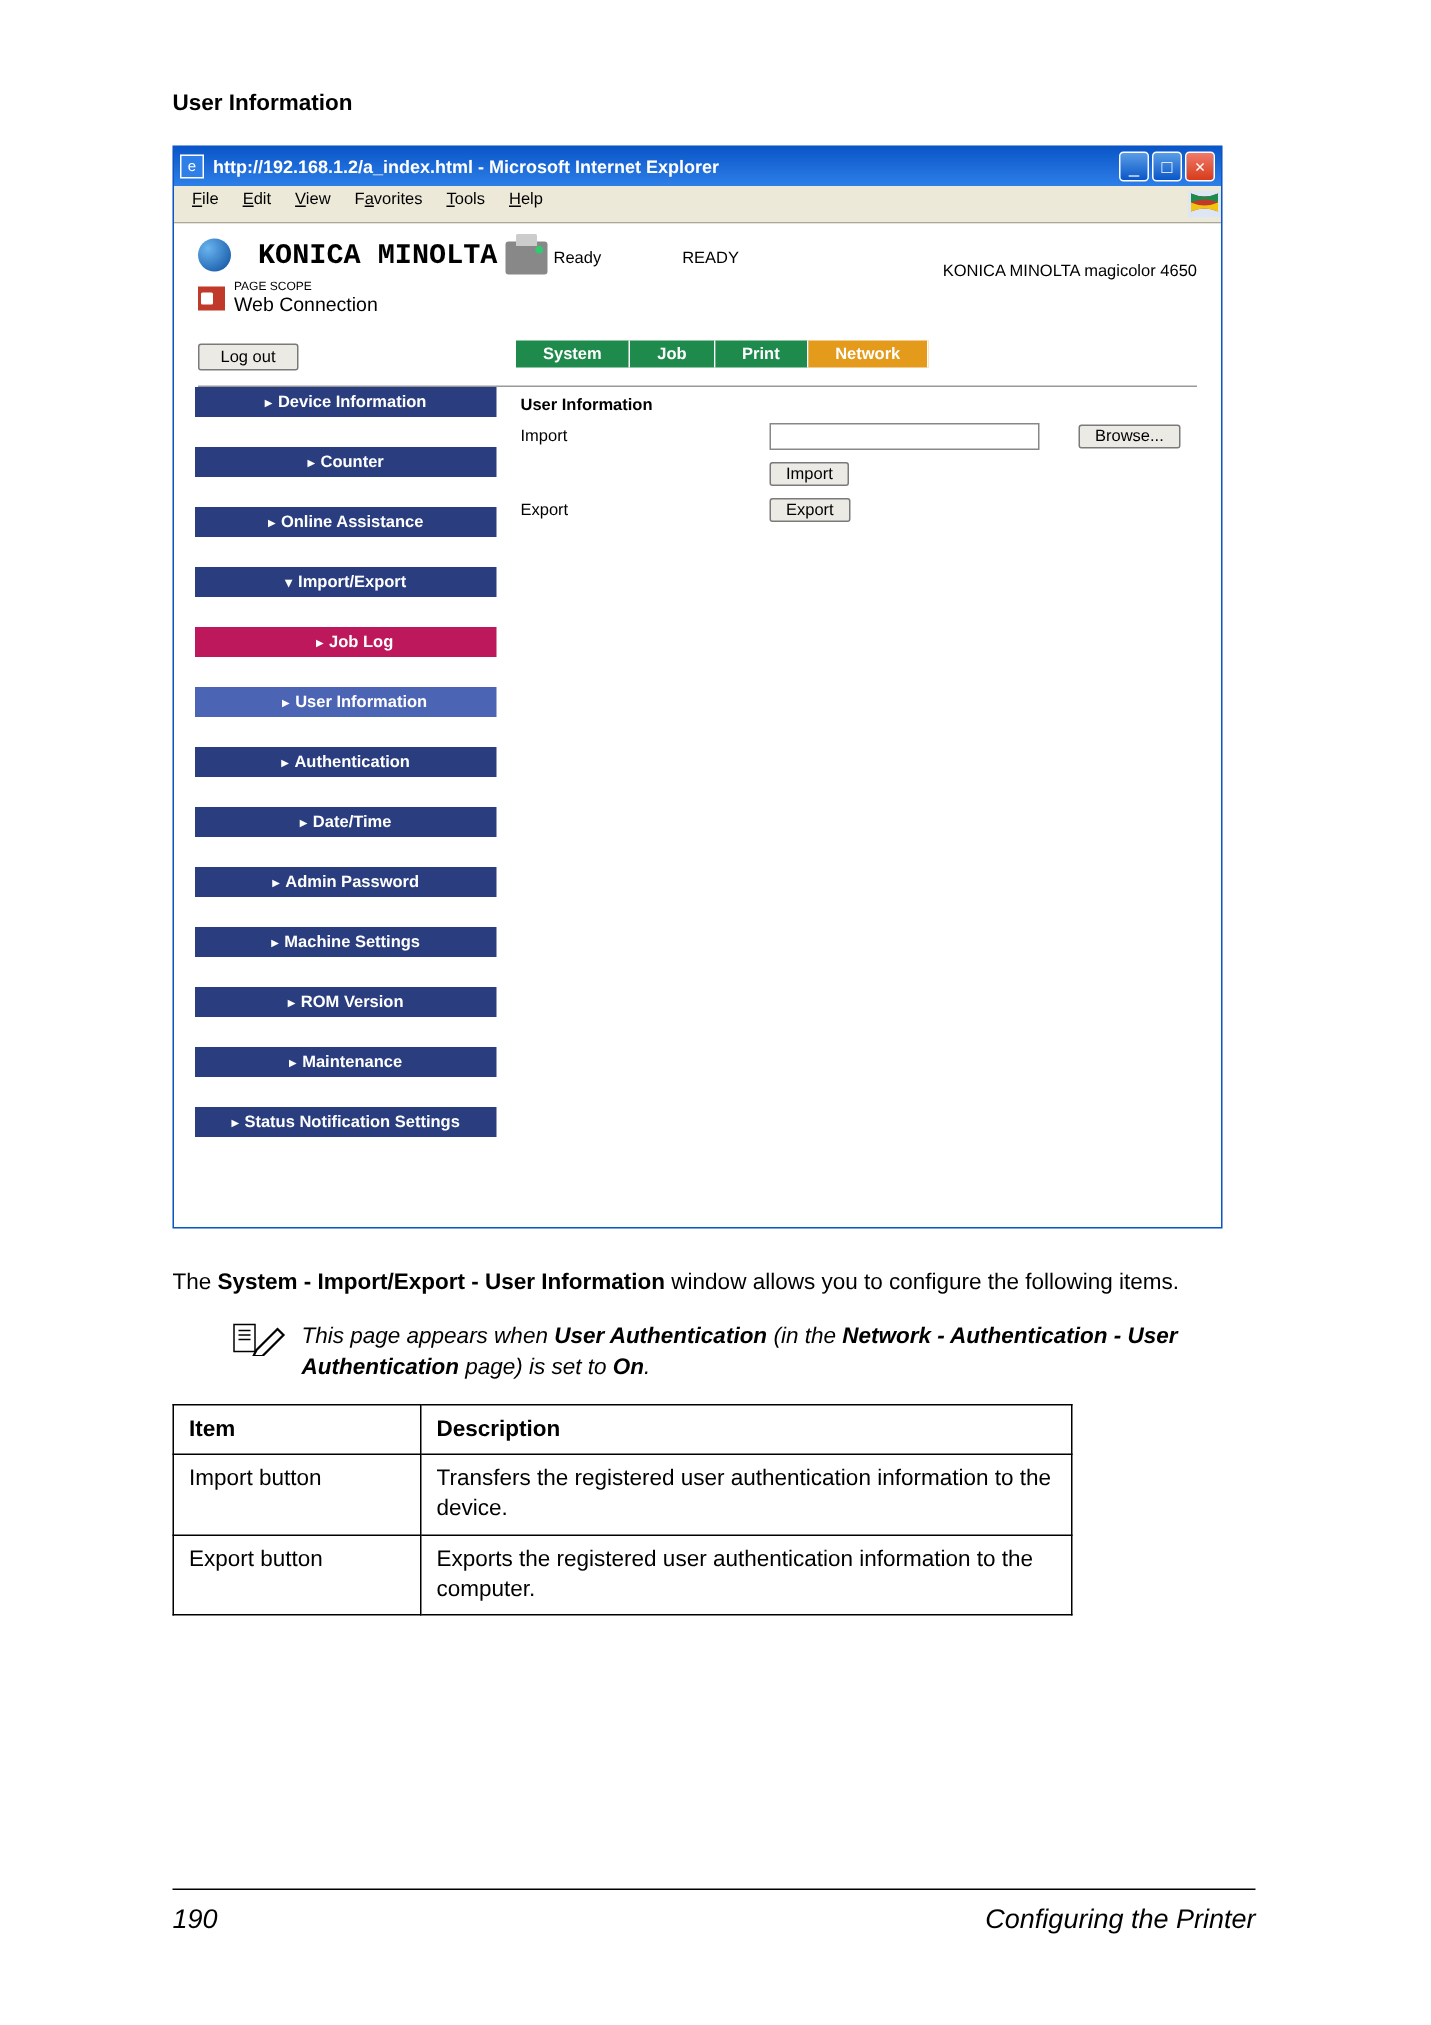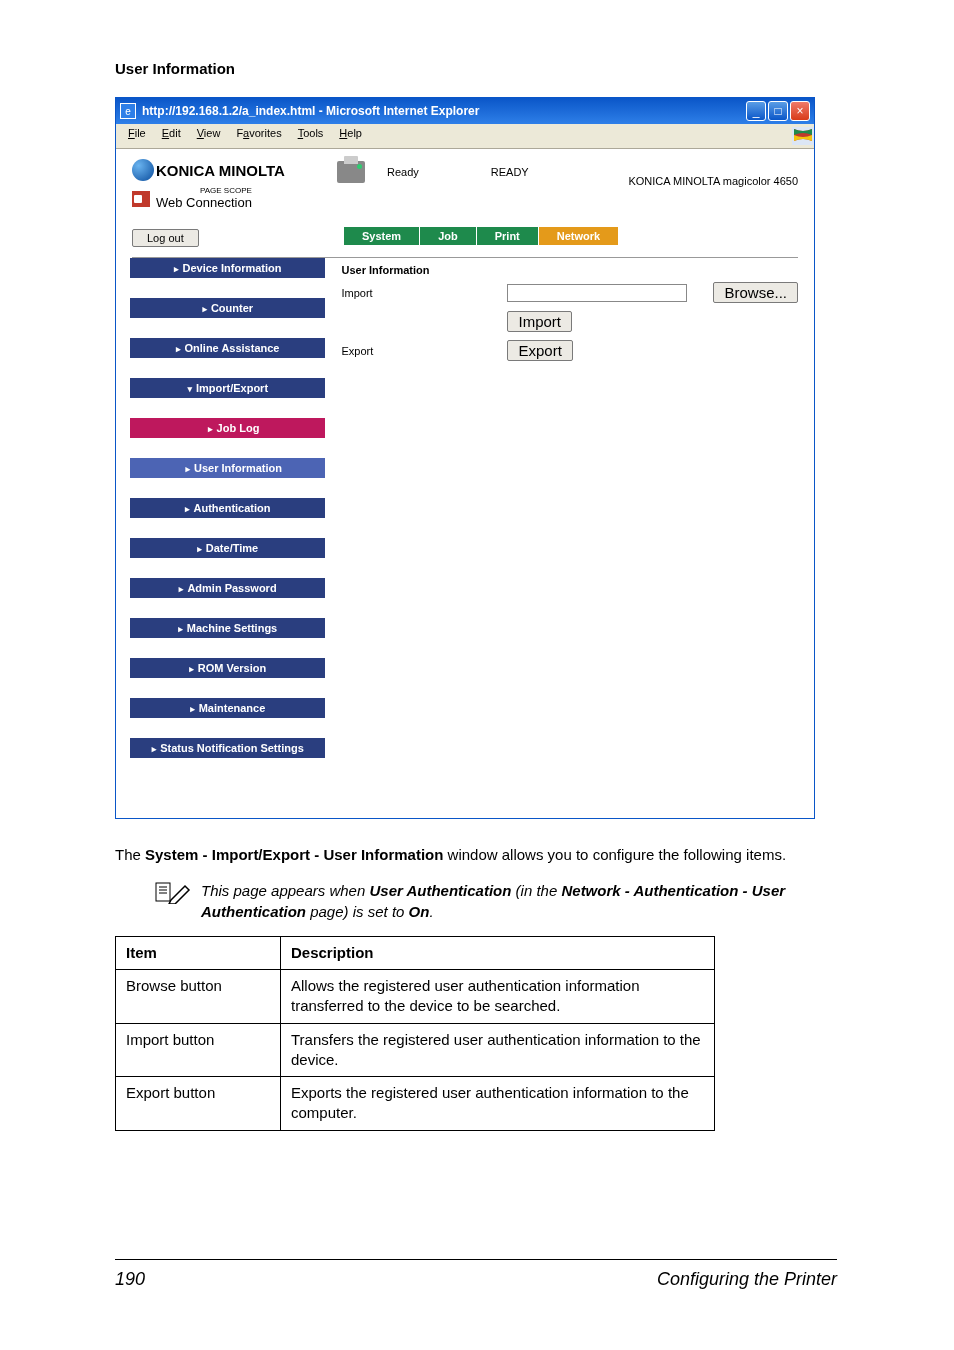--- a/index.html
+++ b/index.html
@@ -78,24 +78,24 @@
     }
     .header-row {
       display: flex;
       align-items: flex-start;
       padding: 10px 16px 4px 16px;
     }
     .brand-col { width: 205px; }
     .km-logo {
       display: flex;
       align-items: center;
-      gap: 2px;
-      font-size: 15px;
+      gap: 18px;
+      font-size: 19px;
       font-weight: bold;
-      font-family: Liberation Sans, sans-serif;
+      font-family: Liberation Mono, monospace;
     }
     .km-circle {
       width: 22px; height: 22px;
       border-radius: 50%;
       background: radial-gradient(circle at 30% 30%, #6ab4f0, #0a4c9c);
     }
     .pagescope {
       display: flex;
       align-items: center;
       gap: 6px;
@@ -108,25 +108,25 @@
       position: relative;
     }
     .ps-icon::after {
       content: "";
       position: absolute;
       width: 8px; height: 8px;
       background: #fff;
       left: 2px; top: 4px;
       border-radius: 1px;
     }
-    .ps-text small { font-size: 8px; display: block; line-height: 1; text-align: right; }
+    .ps-text small { font-size: 8px; display: block; line-height: 1; }
     .status-col {
       display: flex;
       align-items: center;
-      gap: 22px;
+      gap: 4px;
       font-size: 11px;
       margin-top: 2px;
     }
     .printer-icon {
       width: 28px; height: 22px;
       background: #888;
       border-radius: 2px;
       position: relative;
     }
     .printer-icon::before {
@@ -197,21 +197,21 @@
     .form-row { display: flex; align-items: center; gap: 26px; margin-bottom: 8px;}
     .form-row label { width: 140px; }
     .text-input {
       width: 180px;
       height: 18px;
       border: 1px solid #888;
       font-size: 11px;
       padding: 0 2px;
     }
     .small-btn {
-      font-size: 15px;
+      font-size: 11px;
       padding: 1px 10px;
       background: #eceae4;
       border: 1px solid #7a7a7a;
       border-radius: 2px;
     }
     .body-text { margin: 0 0 14px 0; line-height: 1.45; }
     .note-row { display: flex; align-items: flex-start; gap: 10px; margin: 10px 0 14px 40px;}
     .note-icon {
       width: 36px;
       flex-shrink: 0;
@@ -370,24 +370,20 @@
   </div>
 </div>
 
 <table class="desc">
   <tbody>
       <tr>
     <th style="width:165px">Item</th>
     <th>Description</th>
   </tr>
   <tr>
-    <td>Browse button</td>
-    <td>Allows the registered user authentication information transferred to the device to be searched.</td>
-  </tr>
-  <tr>
     <td>Import button</td>
     <td>Transfers the registered user authentication information to the device.</td>
   </tr>
   <tr>
     <td>Export button</td>
     <td>Exports the registered user authentication information to the computer.</td>
   </tr>
 </tbody>
   </table>
 

